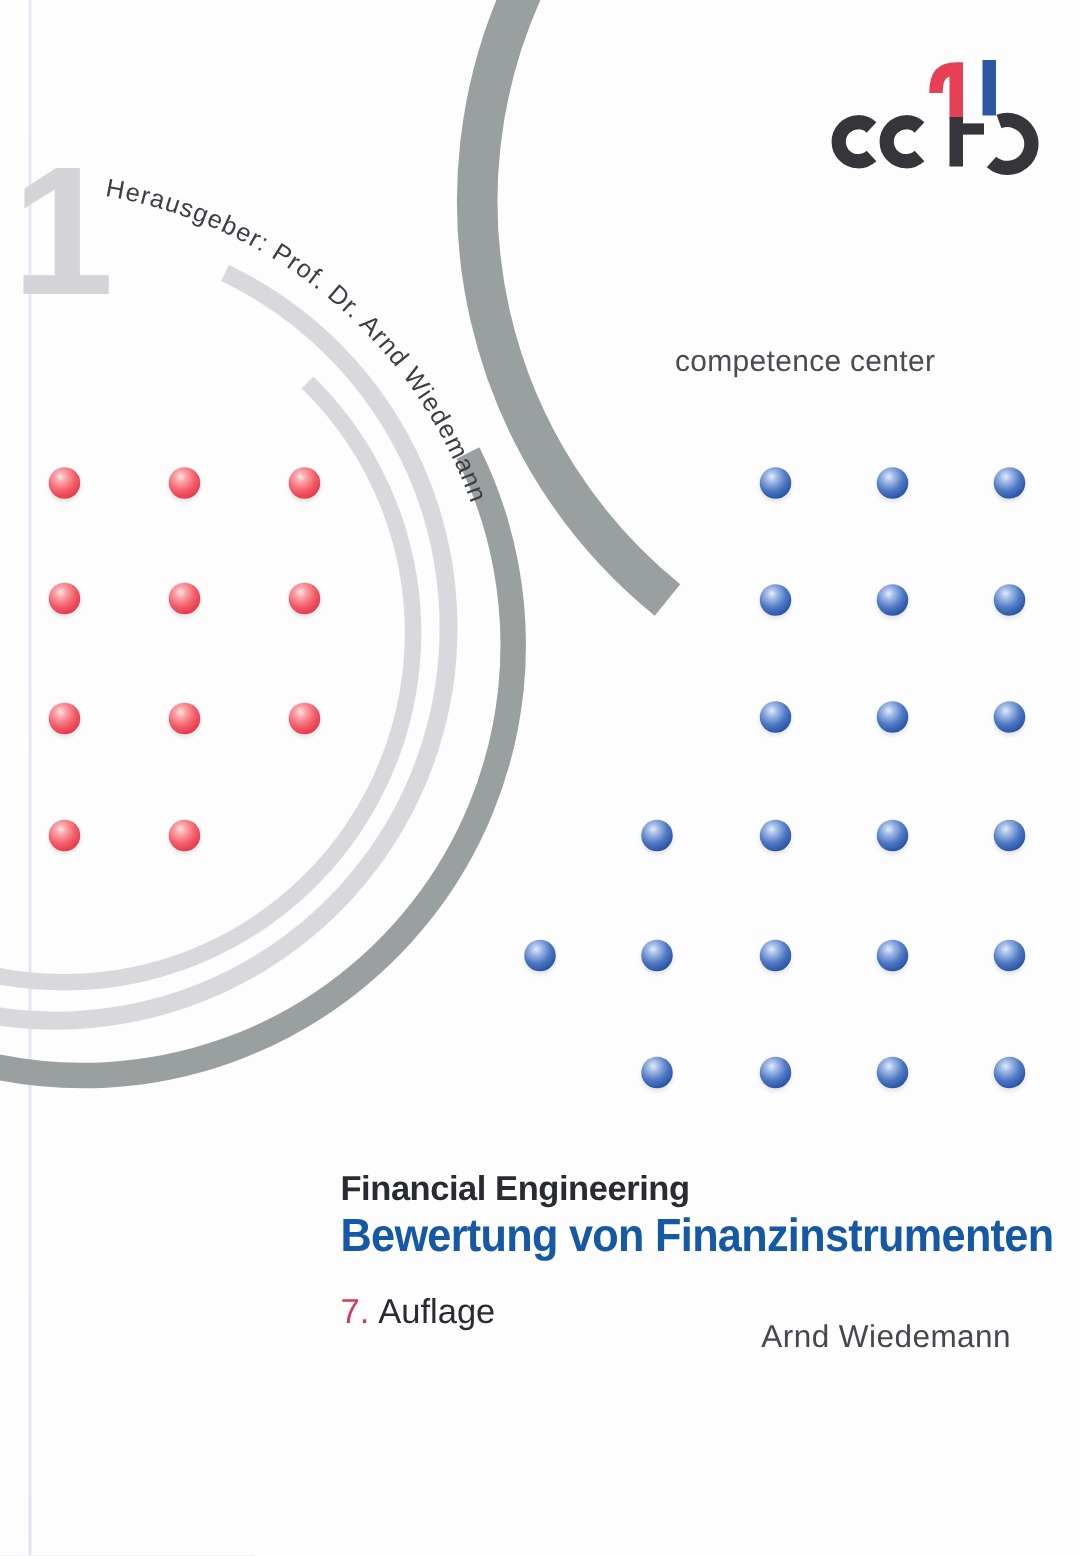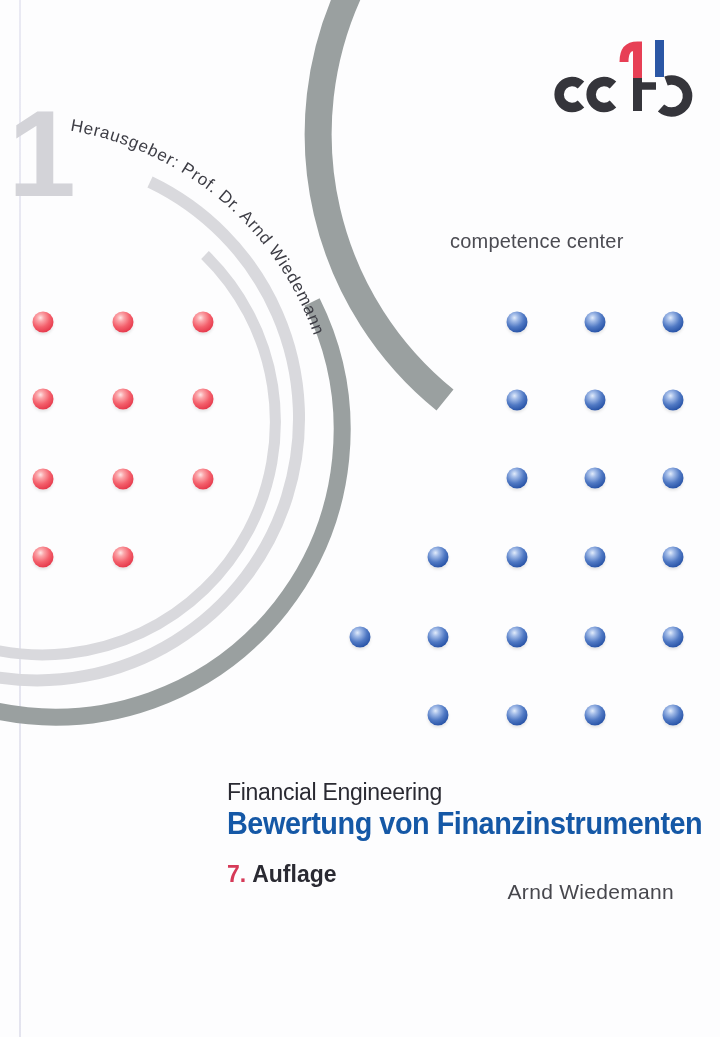--- a/index.html
+++ b/index.html
@@ -39,37 +39,37 @@
   }
   .dot.red {
     background:radial-gradient(circle at 38% 30%, #ffe6e6 0%, #fba6aa 18%, #f4606c 48%, #e63b4d 75%, #d02e40 100%);
   }
   .dot.blue {
     background:radial-gradient(circle at 38% 30%, #e2ecfb 0%, #a3bce8 18%, #5079c4 48%, #2a55a8 75%, #1c4490 100%);
   }
 
   .series-title {
     position:absolute; left:227px; top:779px;
-    font-size:23px; font-weight:400; letter-spacing:-0.3px;
+    font-size:23px; font-weight:700; letter-spacing:-0.3px;
     color:var(--series-title,#2a2a32); white-space:nowrap;
   }
   .main-title {
     position:absolute; left:227px; top:806px;
     font-size:31px; font-weight:700; letter-spacing:-0.5px;
     color:var(--title-blue,#1558a6); white-space:nowrap;
     transform:scaleX(0.93); transform-origin:left top;
   }
   .author {
     position:absolute; right:46px; top:846px;
     font-size:21px; letter-spacing:0.3px;
     color:var(--author-text,#47474d); white-space:nowrap;margin-top:34px;
   }
   .edition {
     position:absolute; left:227px; top:861px;
-    font-size:23px; font-weight:700; white-space:nowrap;
+    font-size:23px; font-weight:400; white-space:nowrap;
   }
   .ed-num  { color:var(--edition-red,#d63a58); }
   .ed-word { color:var(--series-title,#2a2a32); margin-left:6px; }
 </style>
 </head>
 <body>
 
 <div class="page">
 
   <div class="crease"></div>

